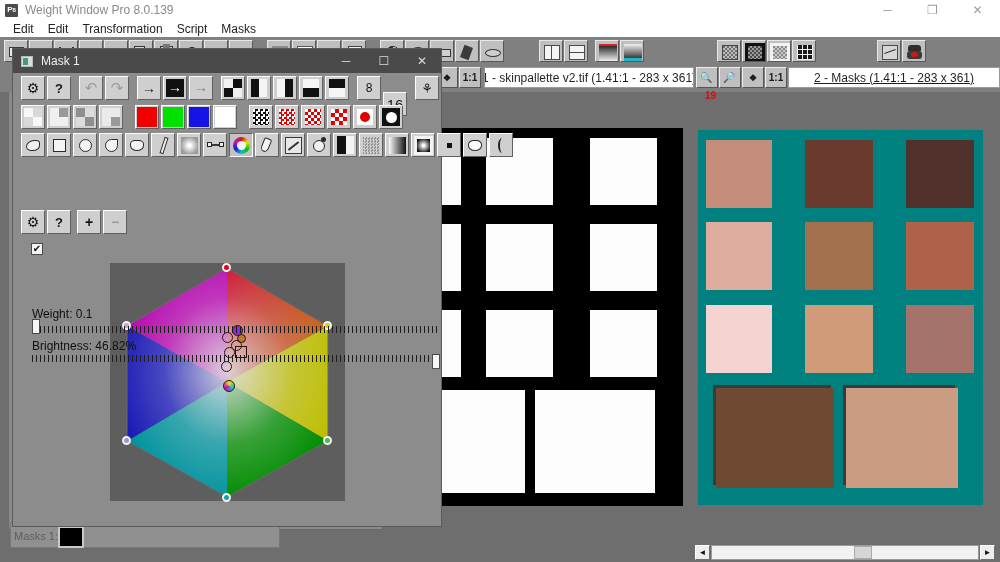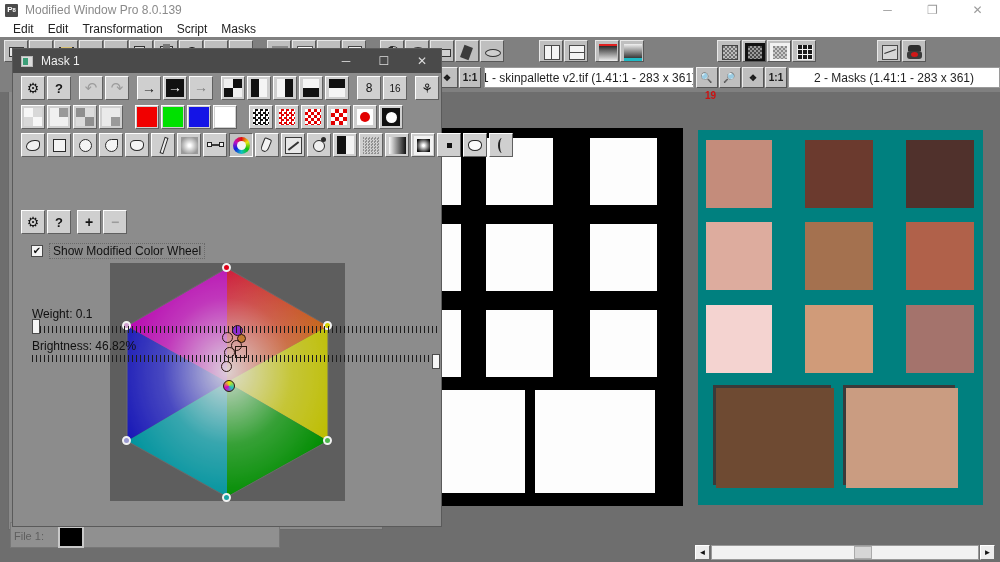--- a/index.html
+++ b/index.html
@@ -215,26 +215,26 @@
     position:absolute; width:8px; height:15px; background:#f5f5f5;
     border:1px solid #4b4b4b; top:-1px;
   }
 </style>
 </head>
 <body>
 
 <div id="bg-panel"></div>
 <div id="bg-strip"></div>
 <div id="bg-ruler"></div>
-<div id="bg-mask-label">File 1:</div>
+<div id="bg-mask-label">Masks 1:</div>
 <div id="bg-mask-swatch"></div>
 
 <div id="app-titlebar">
   <div class="app-icon">P<sub style="font-size:6px">8</sub></div>
-  <div id="app-title-text">Modified Window Pro 8.0.139</div>
+  <div id="app-title-text">Weight Window Pro 8.0.139</div>
   <div class="wincontrols">
     <div class="wc">─</div>
     <div class="wc">❐</div>
     <div class="wc">✕</div>
   </div>
 </div>
 
 <div id="menubar">
   <div class="menu-item">Edit</div>
   <div class="menu-item">Edit</div>
@@ -361,21 +361,21 @@
     <div class="zbtn">1:1</div>
   </div>
   <div class="doctitle" style="left:484px; width:210px;">1 - skinpallette v2.tif (1.41:1 - 283 x 361)</div>
 
   <div class="zoomgrp" style="left:696px;">
     <div class="zbtn">🔍</div>
     <div class="zbtn">🔎</div>
     <div class="zbtn" style="font-size:9px;">❖</div>
     <div class="zbtn">1:1</div>
   </div>
-  <div class="doctitle" style="left:788px; width:212px;">2 - Masks (1.41:1 - 283 x 361)</div>
+  <div class="doctitle" style="left:788px; width:212px;text-decoration:underline;">2 - Masks (1.41:1 - 283 x 361)</div>
 </div>
 <div id="zoom-badge">19</div>
 
 <div id="mask-canvas" class="pane">
   <div class="msq" style="left:0px;top:10px;width:26px;height:67px;"></div>
   <div class="msq" style="left:51px;top:10px;width:67px;height:67px;"></div>
   <div class="msq" style="left:155px;top:10px;width:67px;height:67px;"></div>
   <div class="msq" style="left:0px;top:96px;width:26px;height:67px;"></div>
   <div class="msq" style="left:51px;top:96px;width:67px;height:67px;"></div>
   <div class="msq" style="left:155px;top:96px;width:67px;height:67px;"></div>
@@ -451,21 +451,21 @@
     <div class="dbtn">
         <span class="g" style="left:3px;top:2px;width:16px;height:18px;background:#f5f5f5;"></span>
         <span class="g" style="left:3px;top:11px;width:16px;height:9px;background:#111;"></span>
       </div>
     <div class="dbtn">
         <span class="g" style="left:3px;top:2px;width:16px;height:18px;background:#f5f5f5;"></span>
         <span class="g" style="left:3px;top:2px;width:16px;height:9px;background:#111;"></span>
       </div>
     <div class="dgap sm"></div>
     <div class="dbtn" style="font-size:12px;">8</div>
-    <div class="dbtn" style="font-size:10px;">16</div>
+    <div class="dbtn" style="font-size:15px;margin-top:16px;">16</div>
     <div class="dgap sm"></div>
     <div class="dbtn" style="font-size:13px;">⚘</div>
   </div>
 
   <div class="drow" style="top:56px;">
     <div class="dbtn">
         <span class="g" style="left:2px;top:2px;width:18px;height:18px;background:#d8d8d8;"></span>
         <span class="g" style="left:2px;top:2px;width:9px;height:9px;background:#f7f7f7;"></span>
         <span class="g" style="left:11px;top:11px;width:9px;height:9px;background:#f7f7f7;"></span>
       </div>
@@ -588,21 +588,20 @@
   <div class="drow" style="top:161px;">
     <div class="dbtn" style="font-size:14px;">⚙</div>
     <div class="dbtn" style="font-weight:bold;font-size:13px;">?</div>
     <div class="dgap sm" style="width:4px"></div>
     <div class="dbtn" style="font-weight:bold;font-size:14px;">+</div>
     <div class="dbtn dis" style="font-weight:bold;font-size:14px;">−</div>
   </div>
 
   <div id="cw-checkrow">
     <div class="cbox">✔</div>
-    <div id="cw-checklabel">Show Modified Color Wheel</div>
   </div>
 
   <div id="wheel-wrap">
     <svg id="hexwheel" viewBox="0 0 235 238">
       <defs>
         <linearGradient id="gRY" x1="0" y1="0" x2="1" y2="0.55">
             <stop offset="0" stop-color="#e8002a"></stop>
             <stop offset="1" stop-color="#d8d800"></stop>
           </linearGradient>
         <radialGradient id="gCenter" cx="50%" cy="45%" r="58%">

